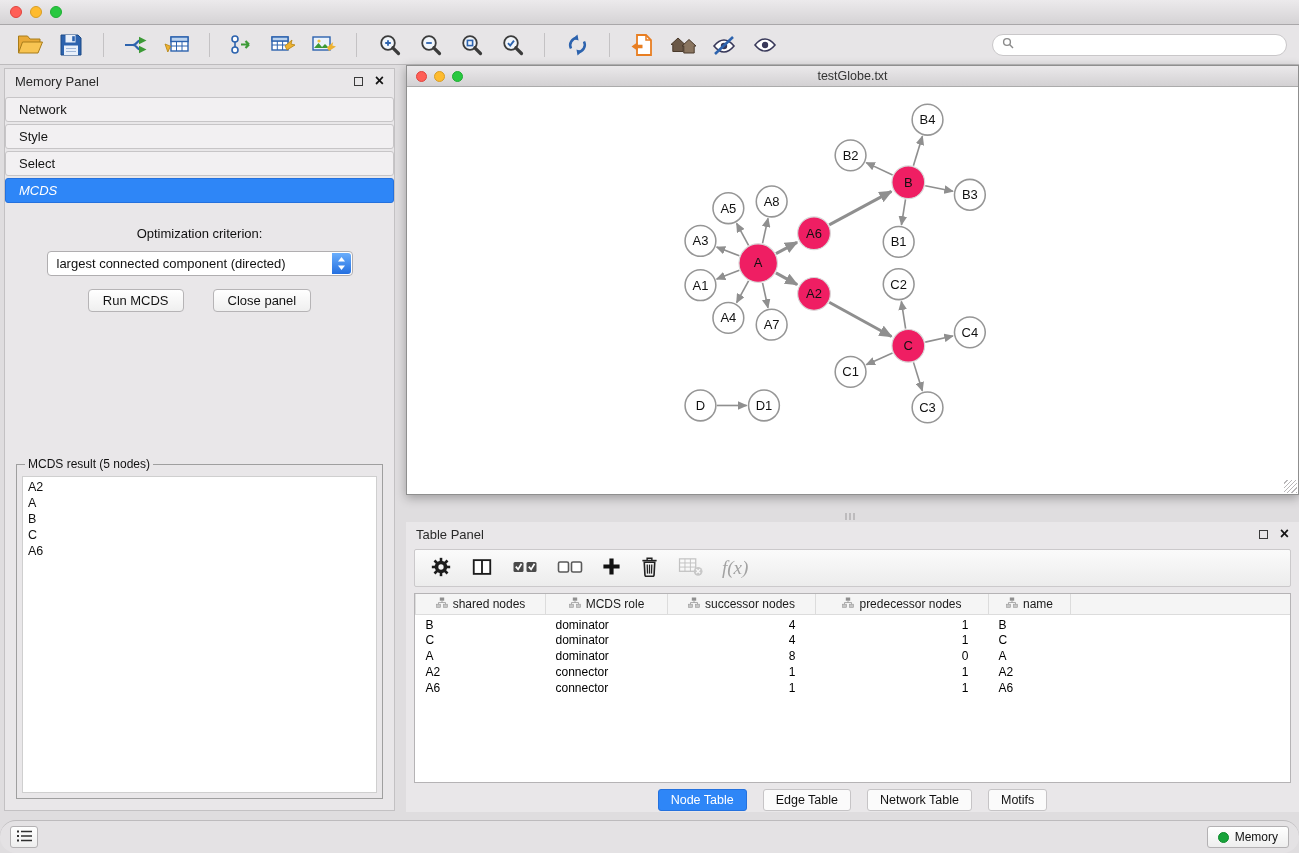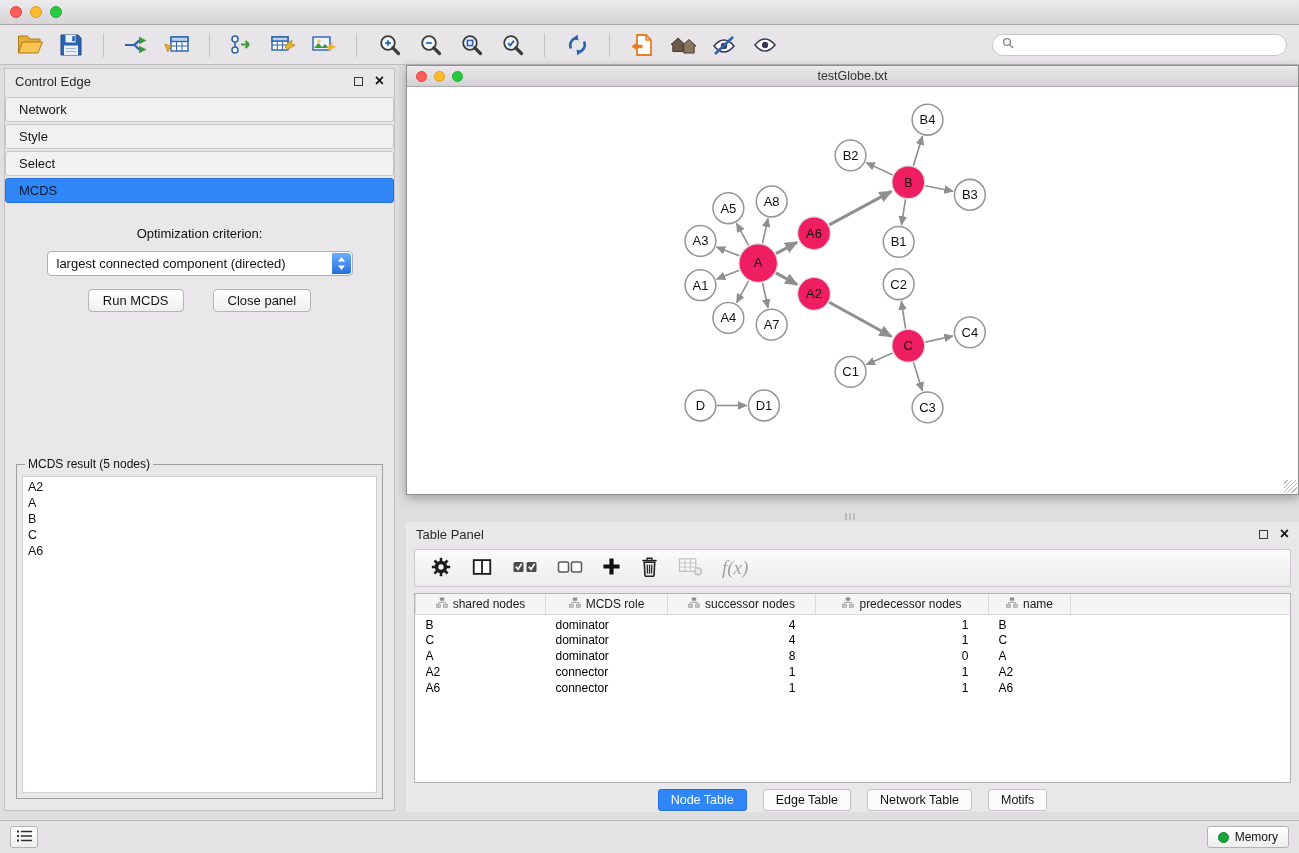--- a/index.html
+++ b/index.html
@@ -25,21 +25,21 @@
   .searchbox input { border:none; outline:none; flex:1; font-size:12px; background:transparent; font-family:"Liberation Sans",sans-serif; }
 
   
   .control-panel { position:absolute; left:4px; top:68px; width:391px; height:743px; background:#e9e7e9; border:1px solid #c3c1c3; }
   .panel-hdr { height:24px; display:flex; align-items:center; padding:0 10px; font-size:13px; color:#2a2a2a; }
   .panel-hdr .spacer { flex:1; }
   .hdr-float { width:9px; height:9px; border:1.5px solid #3a3a3a; display:inline-block; margin-right:12px; }
   .hdr-close { font-size:16px; font-weight:bold; color:#141414; line-height:12px; }
   .cp-tabs { display:flex; justify-content:center; gap:2px; margin-top:4px;flex-direction:column; }
   .cp-tab { padding:4px 13px; font-size:13px; color:#141414; background:#f2f0f2; border:1px solid #c7c5c7; border-radius:3px; }
-  .cp-tab.active { background:#2e86f7; border-color:#2471de; color:#0f172a; }
+  .cp-tab.active { background:#2e86f7; border-color:#2471de; color:#ffffff;font-style:italic; }
   .opt-label { margin-top:23px; text-align:center; font-size:13px; }
   .dropdown { width:306px; height:25px; margin:10px auto 0; background:#fff; border:1px solid #b0aeb0; border-radius:4px; position:relative; display:flex; align-items:center; padding:0 24px 0 9px; font-size:13px; }
   .dd-text { white-space:nowrap; overflow:hidden; }
   .dd-stepper { position:absolute; right:1px; top:1px; bottom:1px; width:19px; background:linear-gradient(#6aaefc,#246fe0); border-radius:0 3px 3px 0; display:flex; align-items:center; justify-content:center; }
   .cp-buttons { margin-top:13px; display:flex; justify-content:center; gap:29px; }
   .btn { height:23px; padding:0 14px; font-size:13px; color:#141414; background:linear-gradient(#ffffff,#efefef); border:1px solid #b6b4b6; border-radius:4px; font-family:"Liberation Sans",sans-serif; }
   .mcds-fieldset { position:absolute; left:11px; right:11px; top:388px; bottom:11px; border:1px solid #9f9f9f; padding:5px; }
   .mcds-fieldset legend { font-size:12px; padding:0 3px; margin-left:3px; color:#111; }
   .mcds-list { width:100%; height:100%; background:#fff; border:1px solid #cfcfcf; font-size:12.5px; padding:2px 5px; overflow:hidden; }
   .mcds-item { line-height:16px; }
@@ -66,21 +66,21 @@
   th.filler { border-right:none; }
   th .th-inner { display:flex; align-items:center; justify-content:center; gap:5px; }
   td { height:16px; padding:0 10px; white-space:nowrap; overflow:hidden; color:#000; }
   td.num { text-align:right; padding-right:20px; }
   tbody tr:first-child td { padding-top:3px; }
   .tp-tabs { display:flex; justify-content:center; gap:16px; margin-top:6px; }
   .tp-tab { padding:3px 12px; font-size:12.5px; background:#fbfbfb; border:1px solid #c6c4c6; border-radius:3px; color:#111; }
   .tp-tab.active { background:#2e86f7; border-color:#2471de; color:#fff; }
 
   
-  .status-bar { position:absolute; left:0; right:0; top:820px; height:33px; background:#e4e2e4; border-top:1px solid #bdbbbd; display:flex; align-items:center; padding:0 10px; }
+  .status-bar { position:absolute; left:0; right:0; top:820px; height:33px; background:#e4e2e4; border-top:1px solid #bdbbbd; display:flex; align-items:center; padding:0 10px;border-radius:16px; }
   .sb-btn { height:22px; min-width:28px; border:1px solid #b3b1b3; border-radius:3px; background:linear-gradient(#ffffff,#eeeeee); display:flex; align-items:center; justify-content:center; gap:6px; cursor:default; font-family:"Liberation Sans",sans-serif; }
   .memory-btn { margin-left:auto; padding:0 10px; font-size:12px; color:#111; }
   .memory-dot { width:11px; height:11px; border-radius:50%; background:#17a33a; border:1px solid #0d8a2c; }
 </style>
 </head>
 <body>
 
 <div class="app-titlebar">
   <div class="traffic">
     <span class="light red"></span>
@@ -252,21 +252,21 @@
           <circle cx="5" cy="5" r="3.4" fill="none" stroke="#8a8a8a" stroke-width="1.4"></circle>
           <line x1="7.6" y1="7.6" x2="11" y2="11" stroke="#8a8a8a" stroke-width="1.4"></line>
         </svg>
     </span>
     <input type="text" placeholder="" style="">
   </div>
 </div>
 
 <div class="control-panel">
   <div class="panel-hdr">
-    <span>Control Edge</span>
+    <span>Memory Panel</span>
     <span class="spacer"></span>
     <span class="hdr-float"></span>
     <span class="hdr-close">×</span>
   </div>
   <div class="cp-tabs">
       <div class="cp-tab">Network</div>
       <div class="cp-tab">Style</div>
       <div class="cp-tab">Select</div>
       <div class="cp-tab active">MCDS</div>
     </div>

